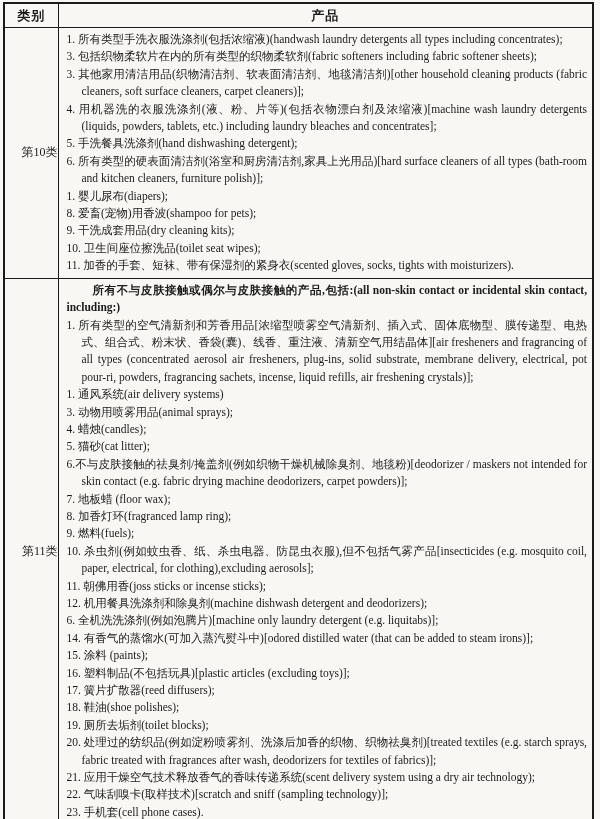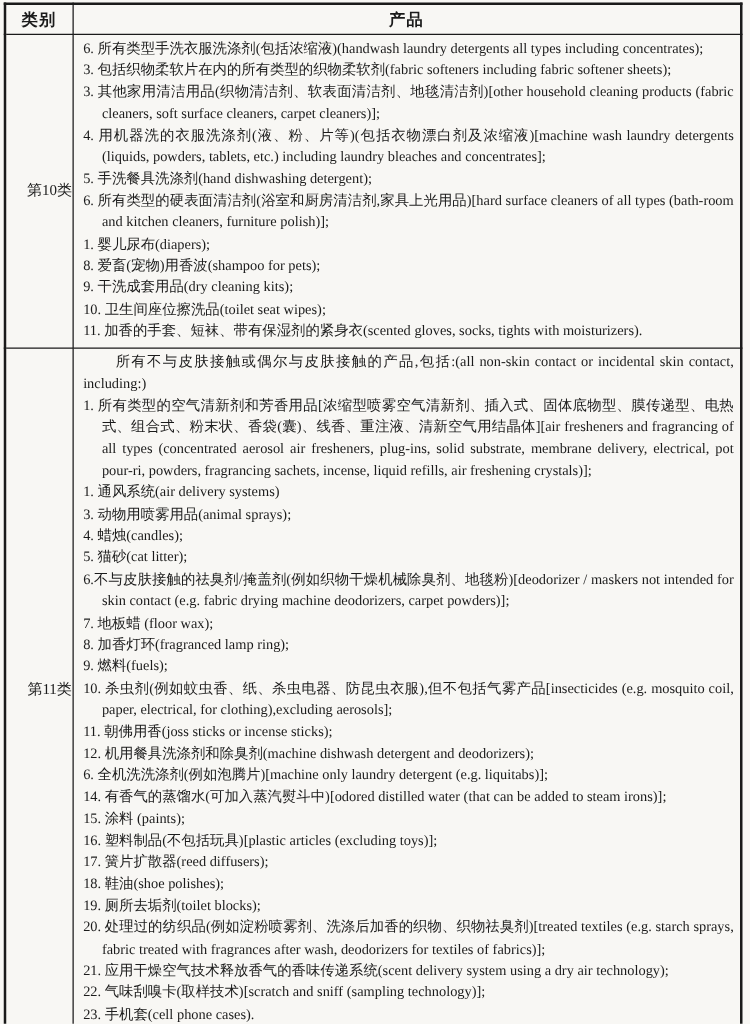--- a/index.html
+++ b/index.html
@@ -54,41 +54,42 @@
     text-align: justify;
     padding-left: 15px;
     text-indent: -15px;
   }
   .intro {
     margin: 0;
     font-size: 11.5px;
     line-height: 17.4px;
     text-align: justify;
     text-indent: 26px;
+    font-weight: bold;
   }
 </style>
 </head>
 <body>
 
 <div class="sheet">
   <table class="doc-table">
     <colgroup>
         <col class="c1">
         <col class="c2">
       </colgroup>
     <tbody>
       <tr>
         <th>类别</th>
         <th>产品</th>
       </tr>
       <tr>
         <td class="label-cell">第10类</td>
         <td class="items-cell">
           <div>
-              <div class="item">6. 所有类型手洗衣服洗涤剂(包括浓缩液)(handwash laundry detergents all types including concentrates);</div>
+              <div class="item">1. 所有类型手洗衣服洗涤剂(包括浓缩液)(handwash laundry detergents all types including concentrates);</div>
               <div class="item">3. 包括织物柔软片在内的所有类型的织物柔软剂(fabric softeners including fabric softener sheets);</div>
               <div class="item">3. 其他家用清洁用品(织物清洁剂、软表面清洁剂、地毯清洁剂)[other household cleaning products (fabric cleaners, soft surface cleaners, carpet cleaners)];</div>
               <div class="item">4. 用机器洗的衣服洗涤剂(液、粉、片等)(包括衣物漂白剂及浓缩液)[machine wash laundry detergents (liquids, powders, tablets, etc.) including laundry bleaches and concentrates];</div>
               <div class="item">5. 手洗餐具洗涤剂(hand dishwashing detergent);</div>
               <div class="item">6. 所有类型的硬表面清洁剂(浴室和厨房清洁剂,家具上光用品)[hard surface cleaners of all types (bath-room and kitchen cleaners, furniture polish)];</div>
               <div class="item">1. 婴儿尿布(diapers);</div>
               <div class="item">8. 爱畜(宠物)用香波(shampoo for pets);</div>
               <div class="item">9. 干洗成套用品(dry cleaning kits);</div>
               <div class="item">10. 卫生间座位擦洗品(toilet seat wipes);</div>
               <div class="item">11. 加香的手套、短袜、带有保湿剂的紧身衣(scented gloves, socks, tights with moisturizers).</div>

